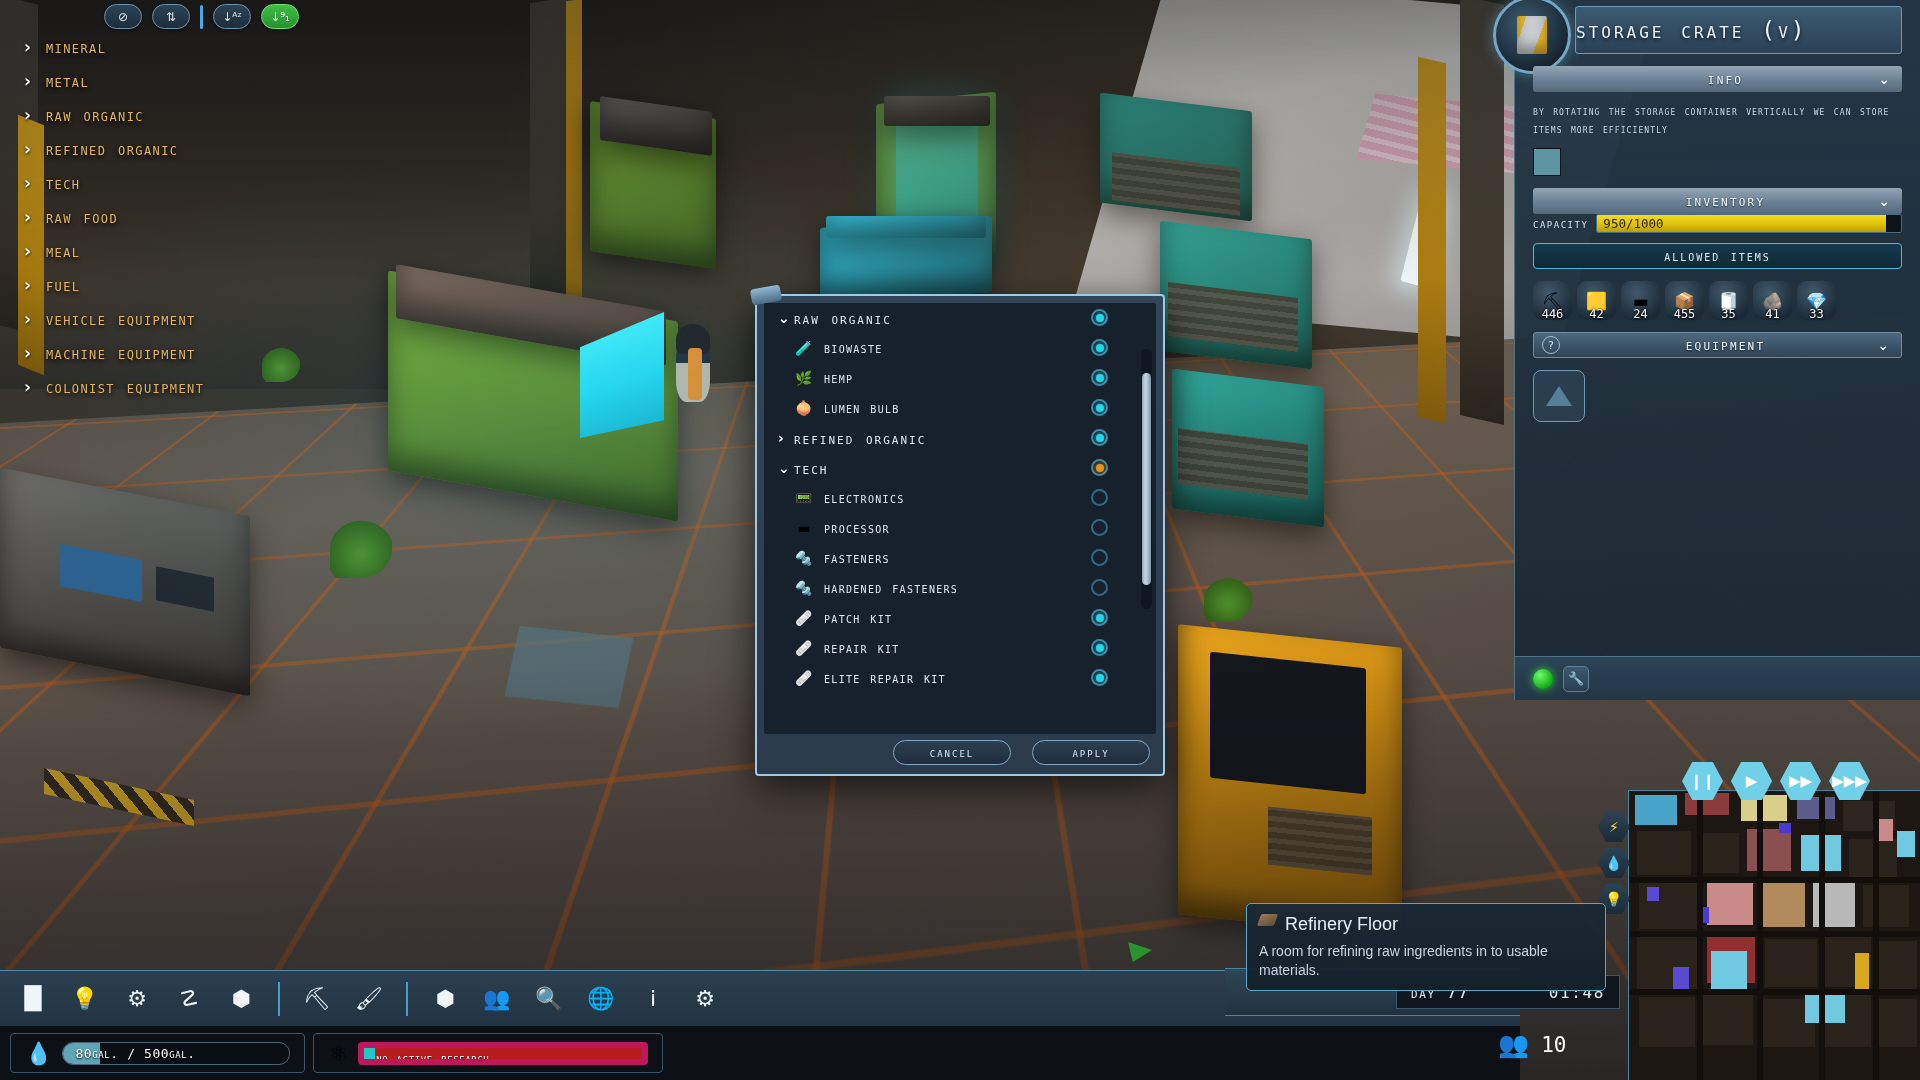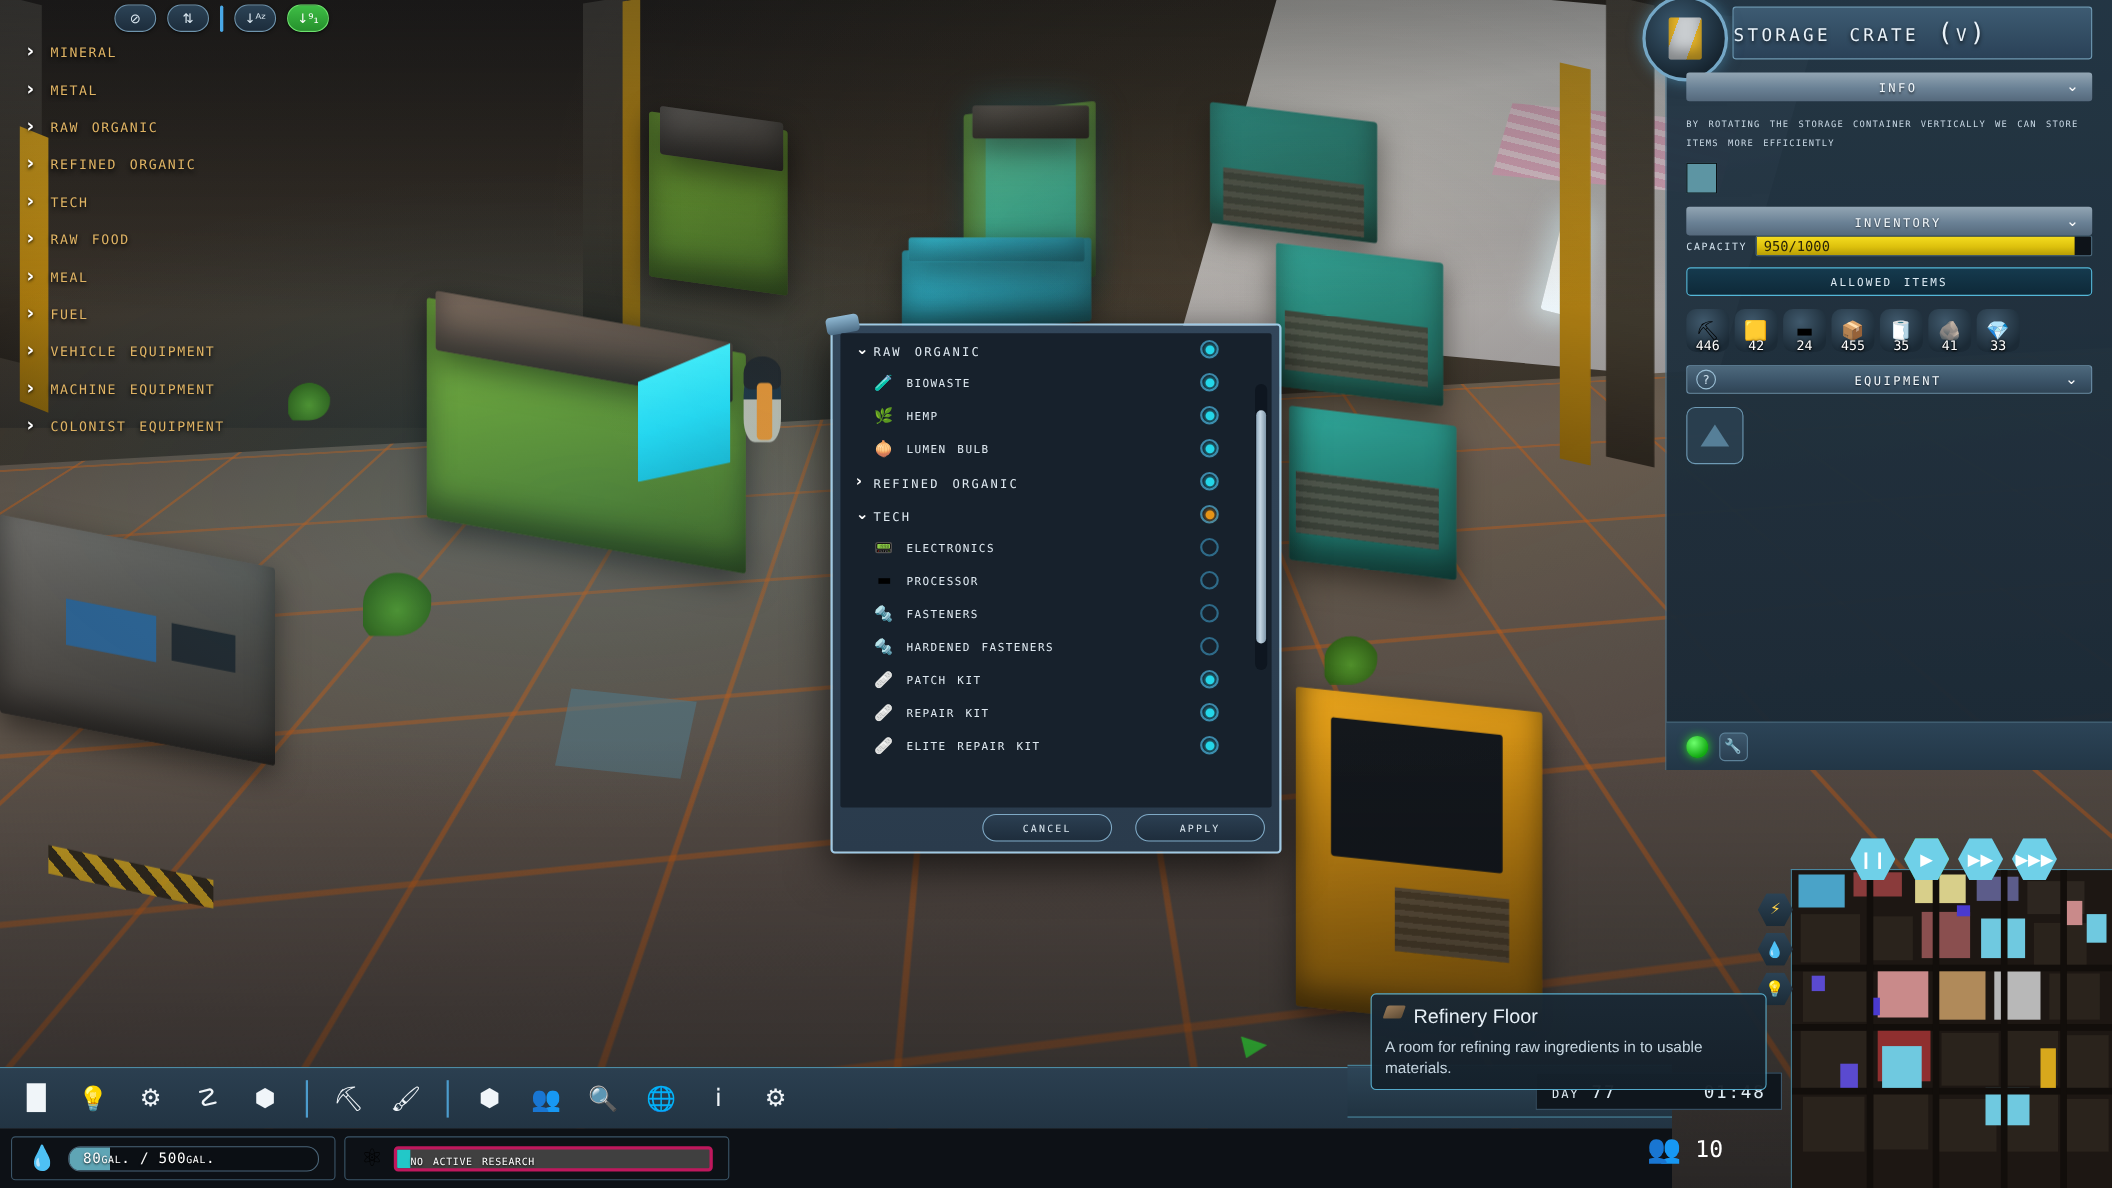--- a/index.html
+++ b/index.html
@@ -508,21 +508,21 @@
   .stat-fill { position: absolute; left: 0; top: 0; bottom: 0; }
   .stat-val {
     position: absolute; left: 12px; top: 3px;
     color: #fff; font-size: 13px; letter-spacing: .6px;
     font-family: "DejaVu Sans Mono", monospace;
     font-variant: small-caps; text-transform: lowercase;
     text-shadow: 0 1px 2px rgba(0,0,0,.9);
   }
   .research-track {
     width: 290px; height: 23px; border-radius: 4px;
-    border: 3px solid #be185d; background: #404040;
+    border: 6px solid #be185d; background: #b91c1c;
     position: relative; overflow: hidden;
   }
 </style>
 </head>
 <body>
 
 <div id="scene">
   <div class="wallBack"></div>
   <div class="ceil-strip"></div>
   <div class="ceil-pink"></div>

